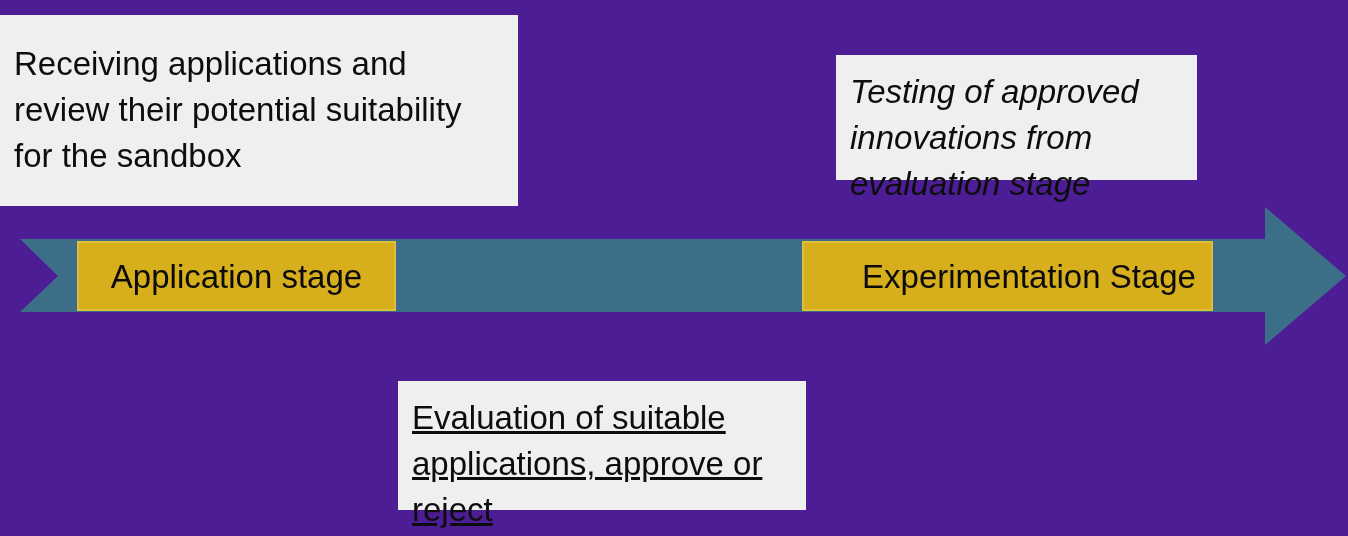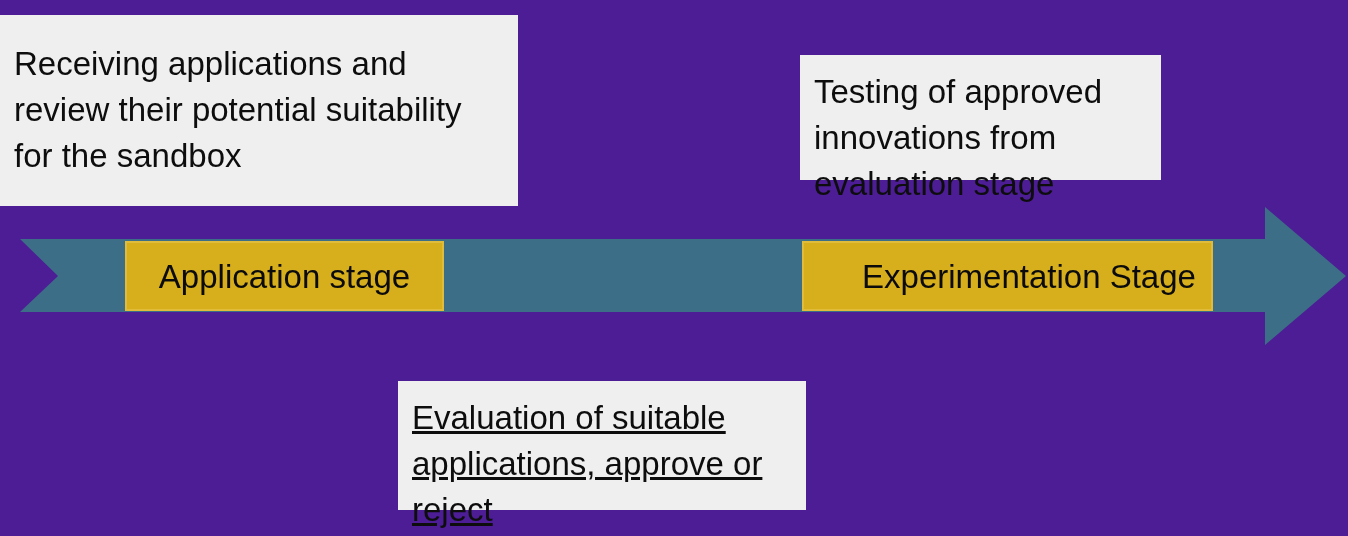--- a/index.html
+++ b/index.html
@@ -32,25 +32,26 @@
     white-space: pre-line;
   }
   #callout-application {
     left: 0px;
     top: 15px;
     width: 518px;
     height: 191px;
     padding: 26px 14px 0 14px;
   }
   #callout-experimentation {
-    left: 800px;
+    left: 836px;
     top: 55px;
     width: 361px;
     height: 125px;
     padding: 14px 18px 0 14px;
+    font-style: italic;
   }
   #callout-evaluation {
     left: 398px;
     top: 381px;
     width: 408px;
     height: 129px;
     padding: 14px 18px 0 14px;
     text-decoration: underline;
   }
 
@@ -73,21 +74,21 @@
     border: 2px solid #E0BC3A;
     box-sizing: border-box;
     display: flex;
     align-items: center;
     justify-content: center;
     color: #0B0B0B;
     font-size: 33px;
     line-height: 1;
     white-space: nowrap;
   }
-  #stage-box-application      { left: 77px;  width: 319px; margin-left: 48px; }
+  #stage-box-application      { left: 77px;  width: 319px; }
   #stage-box-evaluation       { left: 441px; width: 319px; }
   #stage-box-experimentation  { left: 802px; width: 411px; padding-left: 43px; }
 </style>
 </head>
 <body>
 
 <div id="diagram-root">
 
   <div class="callout" id="callout-application">Receiving applications and review their potential suitability for the sandbox</div>
 

